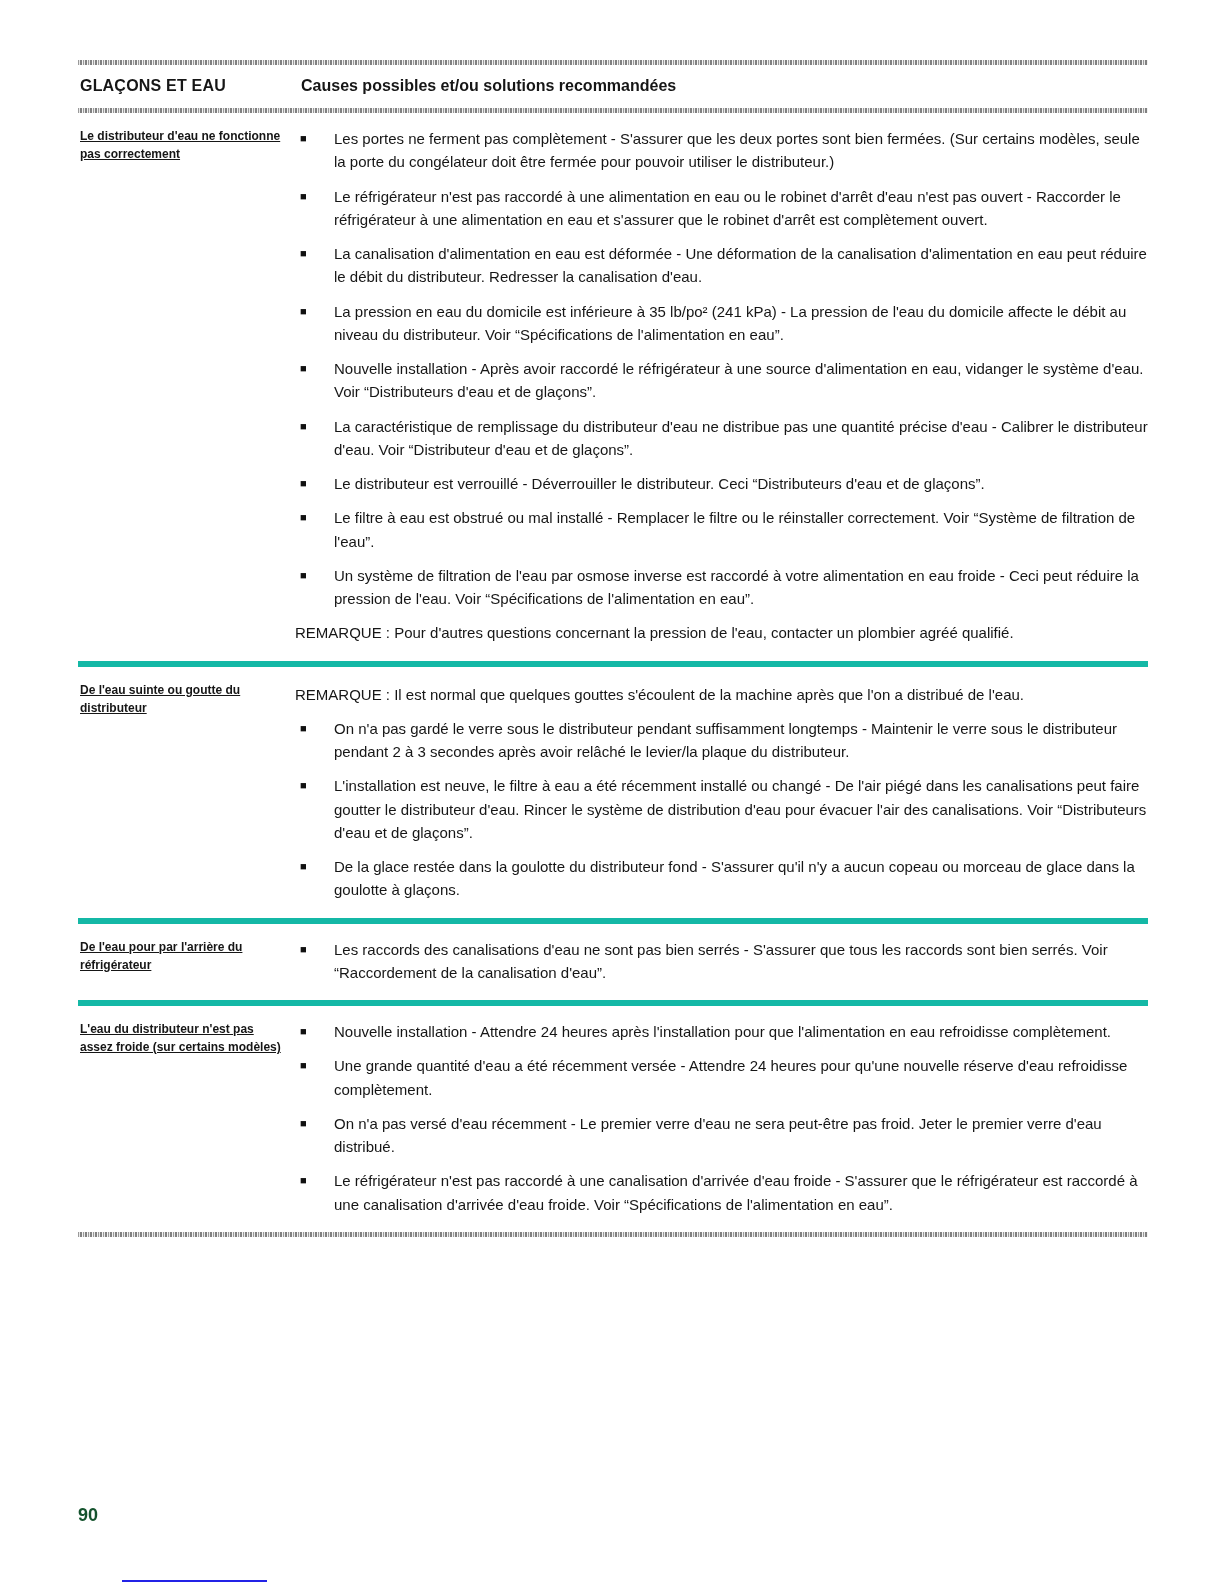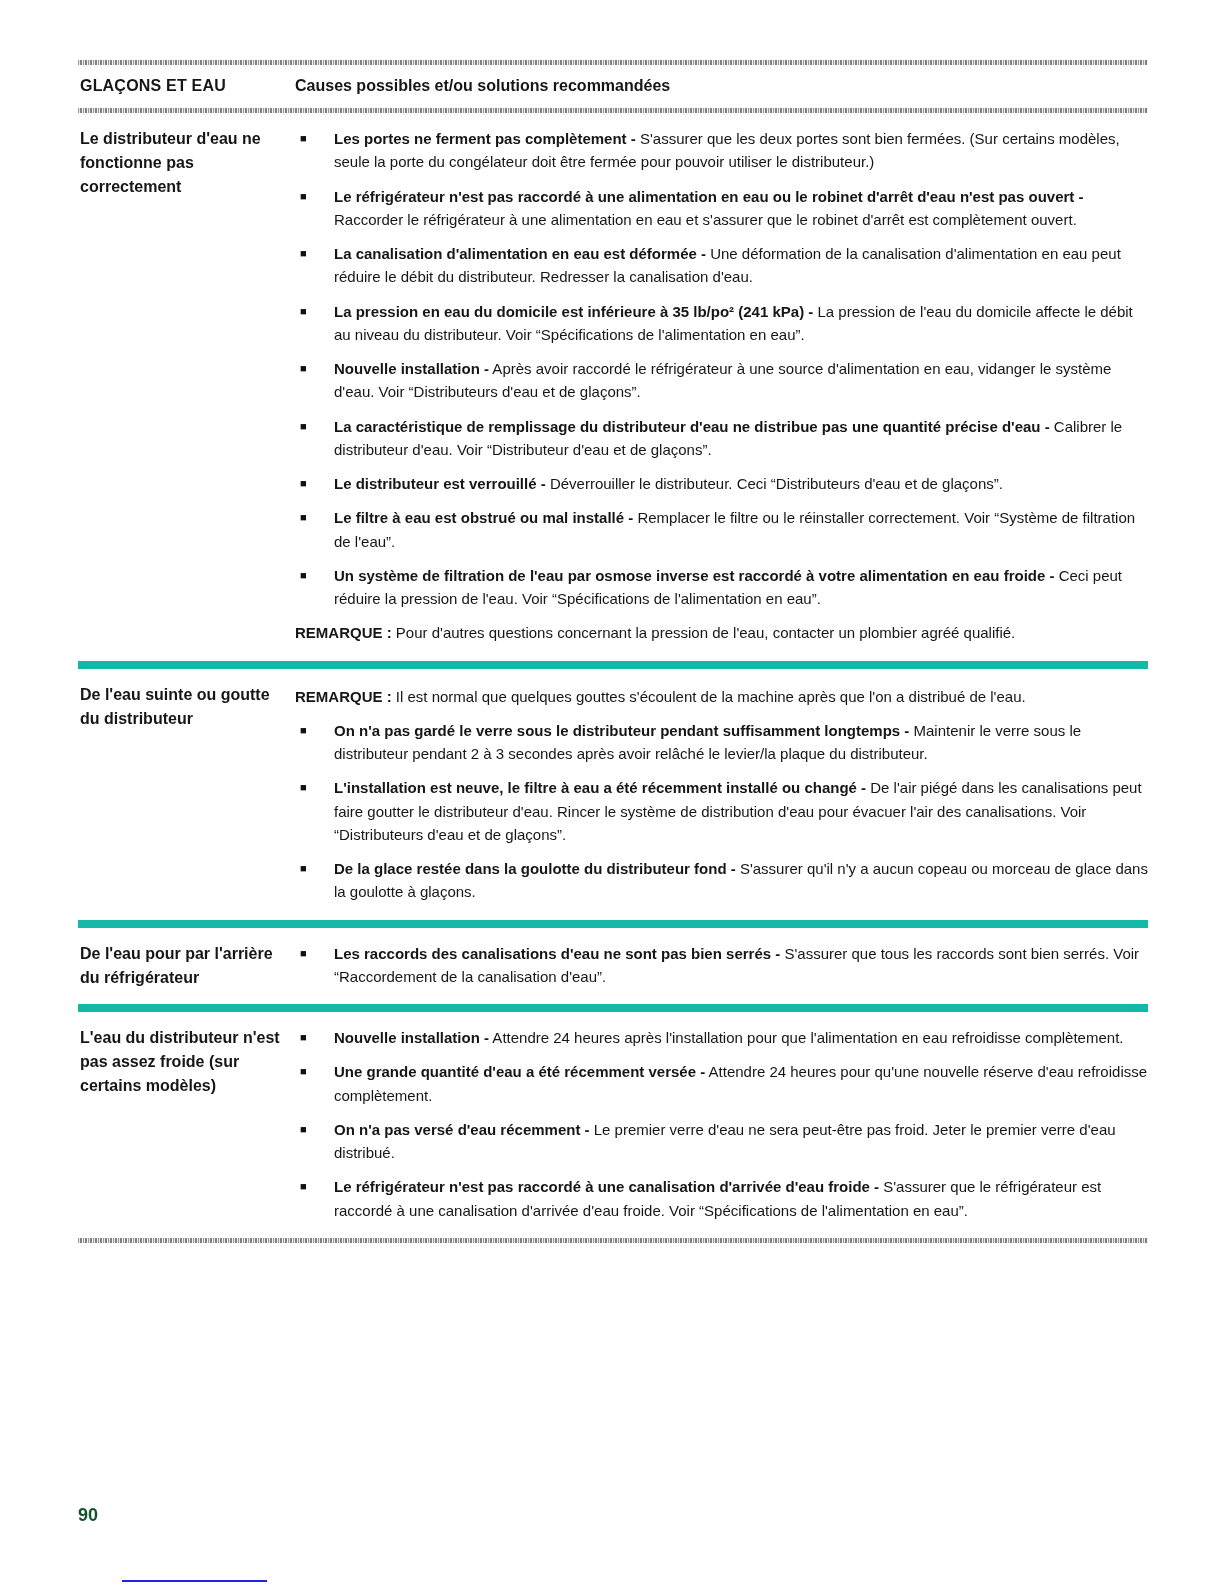--- a/index.html
+++ b/index.html
@@ -9,37 +9,37 @@
     background:#ffffff;
     font-family:"Liberation Sans", sans-serif;
     color:#161616;
     overflow:hidden;
   }
   .doc{position:absolute;left:78px;top:60px;width:1070px;}
   .rough-line{
     height:5px;
     background:repeating-linear-gradient(90deg,#9a9a9a 0 1px,#e9e9e9 1px 2px,#808080 2px 4px,#f3f3f3 4px 5px);
   }
-  .t-header{display:flex;align-items:flex-start;padding:12px 0 13px 2px;}
+  .t-header{display:flex;align-items:flex-start;padding:12px 0 13px 2px;gap:6px;}
   .t-header .h1{flex:0 0 215px;font-weight:700;font-size:16px;letter-spacing:.2px;}
   .t-header .h2{font-weight:700;font-size:16px;}
   #rows .t-row{display:flex;padding:14px 0 5px 2px;}
-  #rows .t-row + .t-row{border-top:8px solid #14b8a6;}
+  #rows .t-row + .t-row{border-top:6px solid #14b8a6;}
   .problem{
     flex:0 0 205px;padding-right:10px;
-    font-weight:700;font-size:16px;line-height:1.5;
+    font-weight:700;font-size:12px;line-height:1.5;text-decoration:underline;
   }
   .content{flex:1;font-size:15px;line-height:1.55;}
   .item{display:flex;margin:0 0 11px 0;}
   .item .bullet{
     flex:0 0 34px;padding-left:5px;font-size:11px;line-height:22px;color:#111;
   }
   .item .item-text{flex:1;}
   .item.note{display:block;margin:2px 0 11px 0;}
-  .lead{font-weight:700;}
+  .lead{font-weight:400;}
   .page-number{
     position:absolute;left:78px;top:1505px;
     font-weight:700;font-size:18px;color:#14532d;
   }
   .footer-link-line{
     position:absolute;left:122px;top:1580px;width:145px;height:2px;
     background:#2323e6;
   }
 </style>
 </head>

